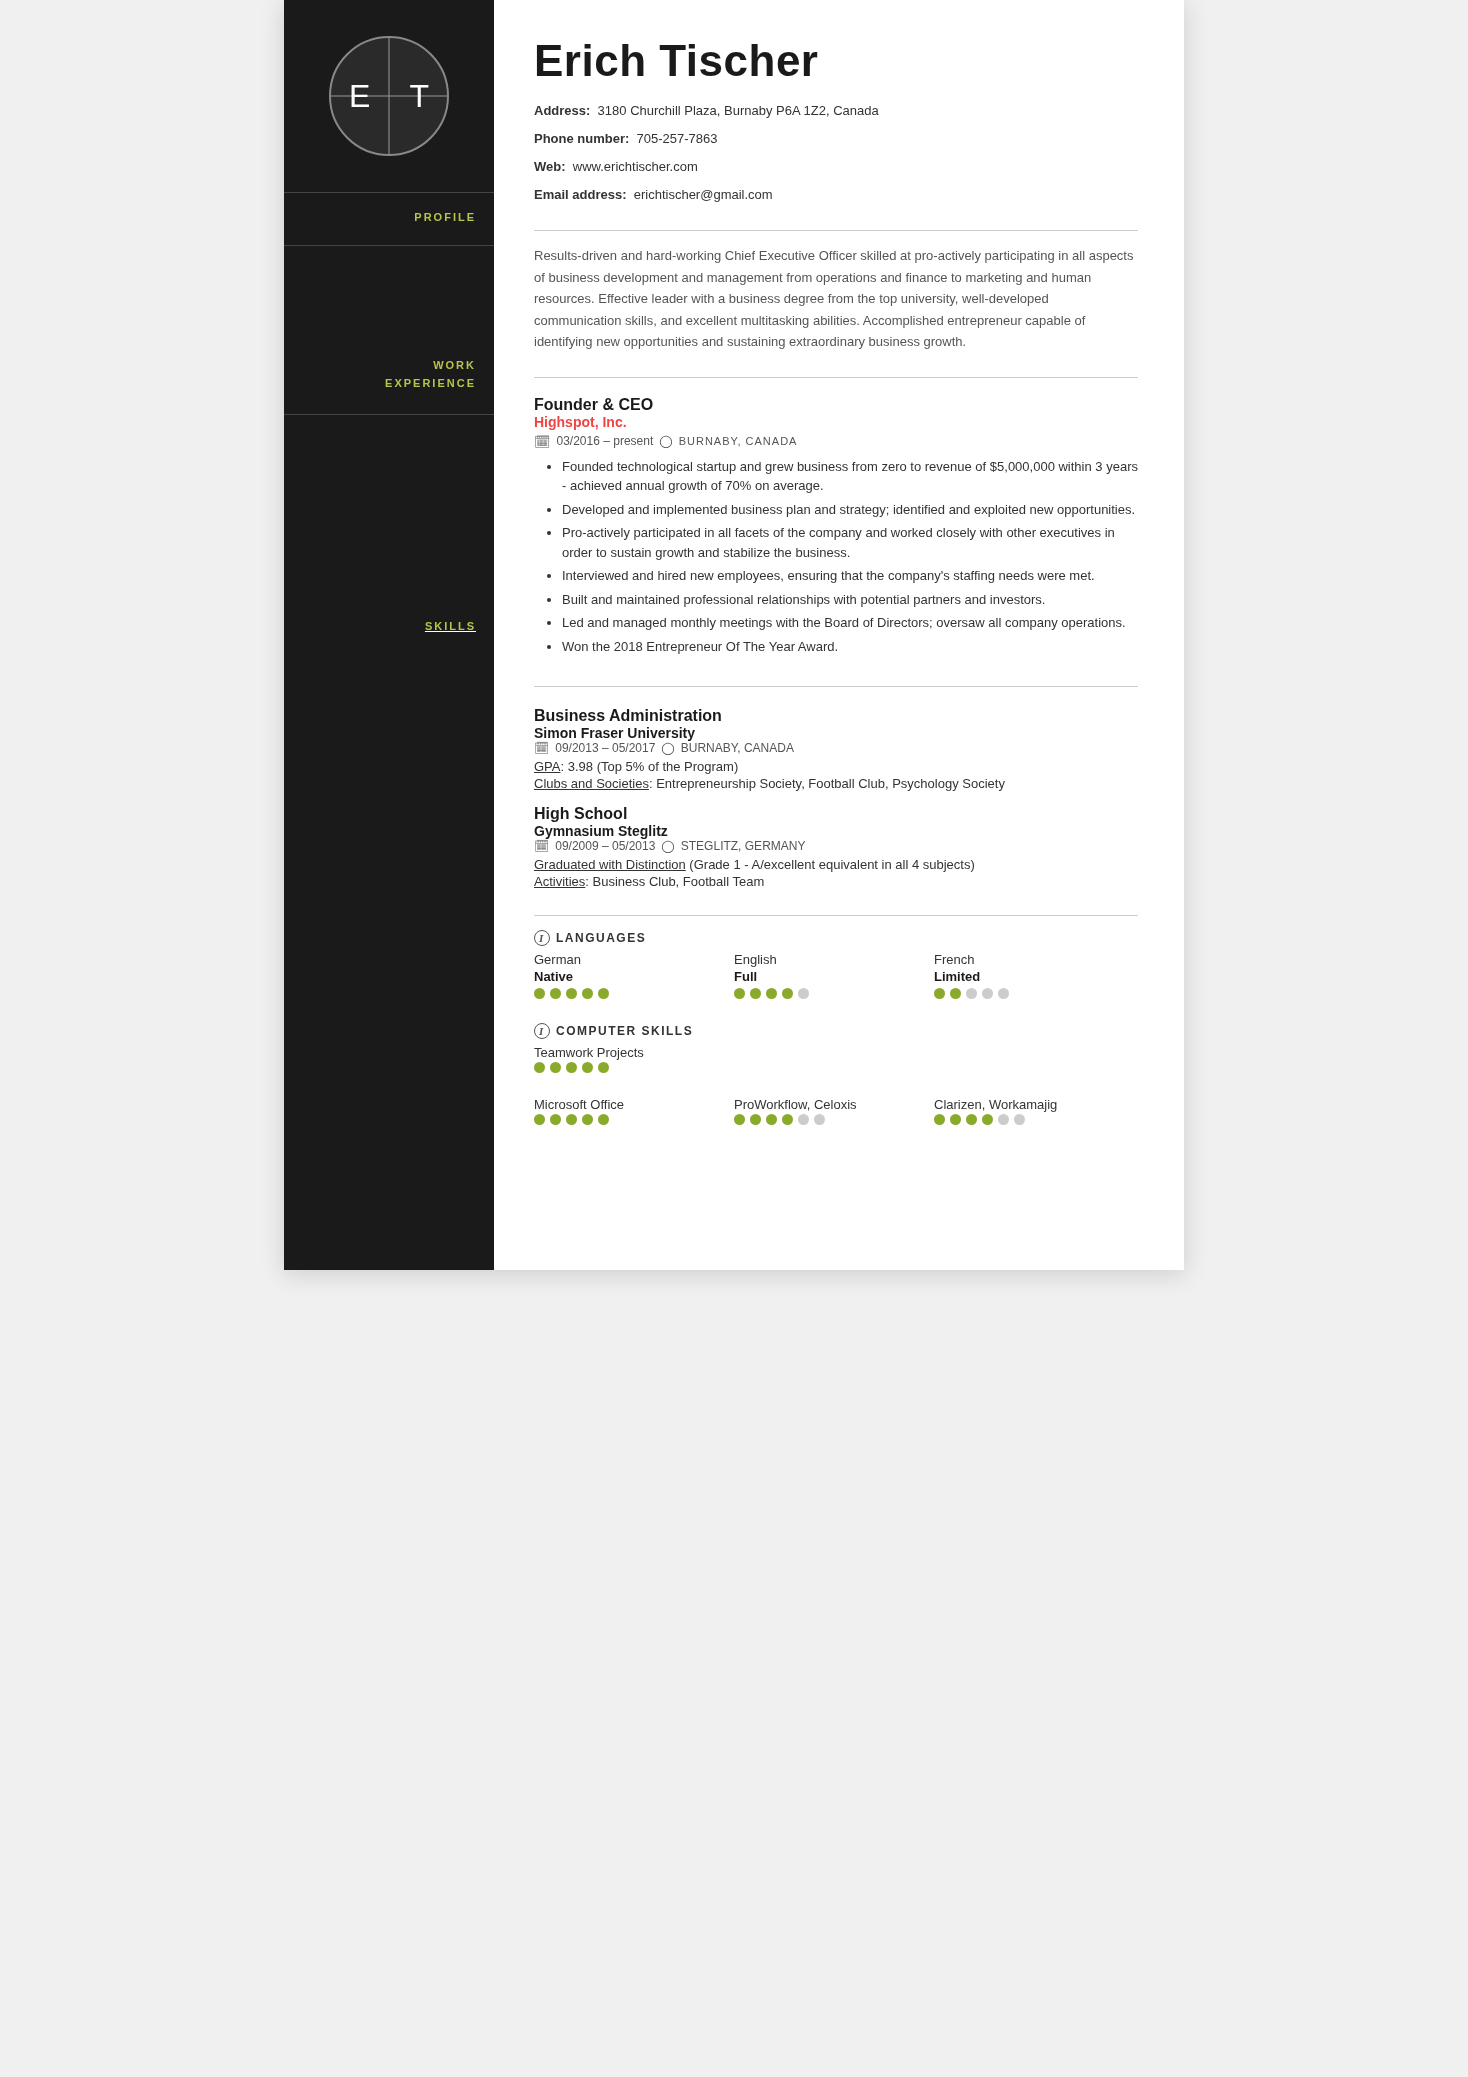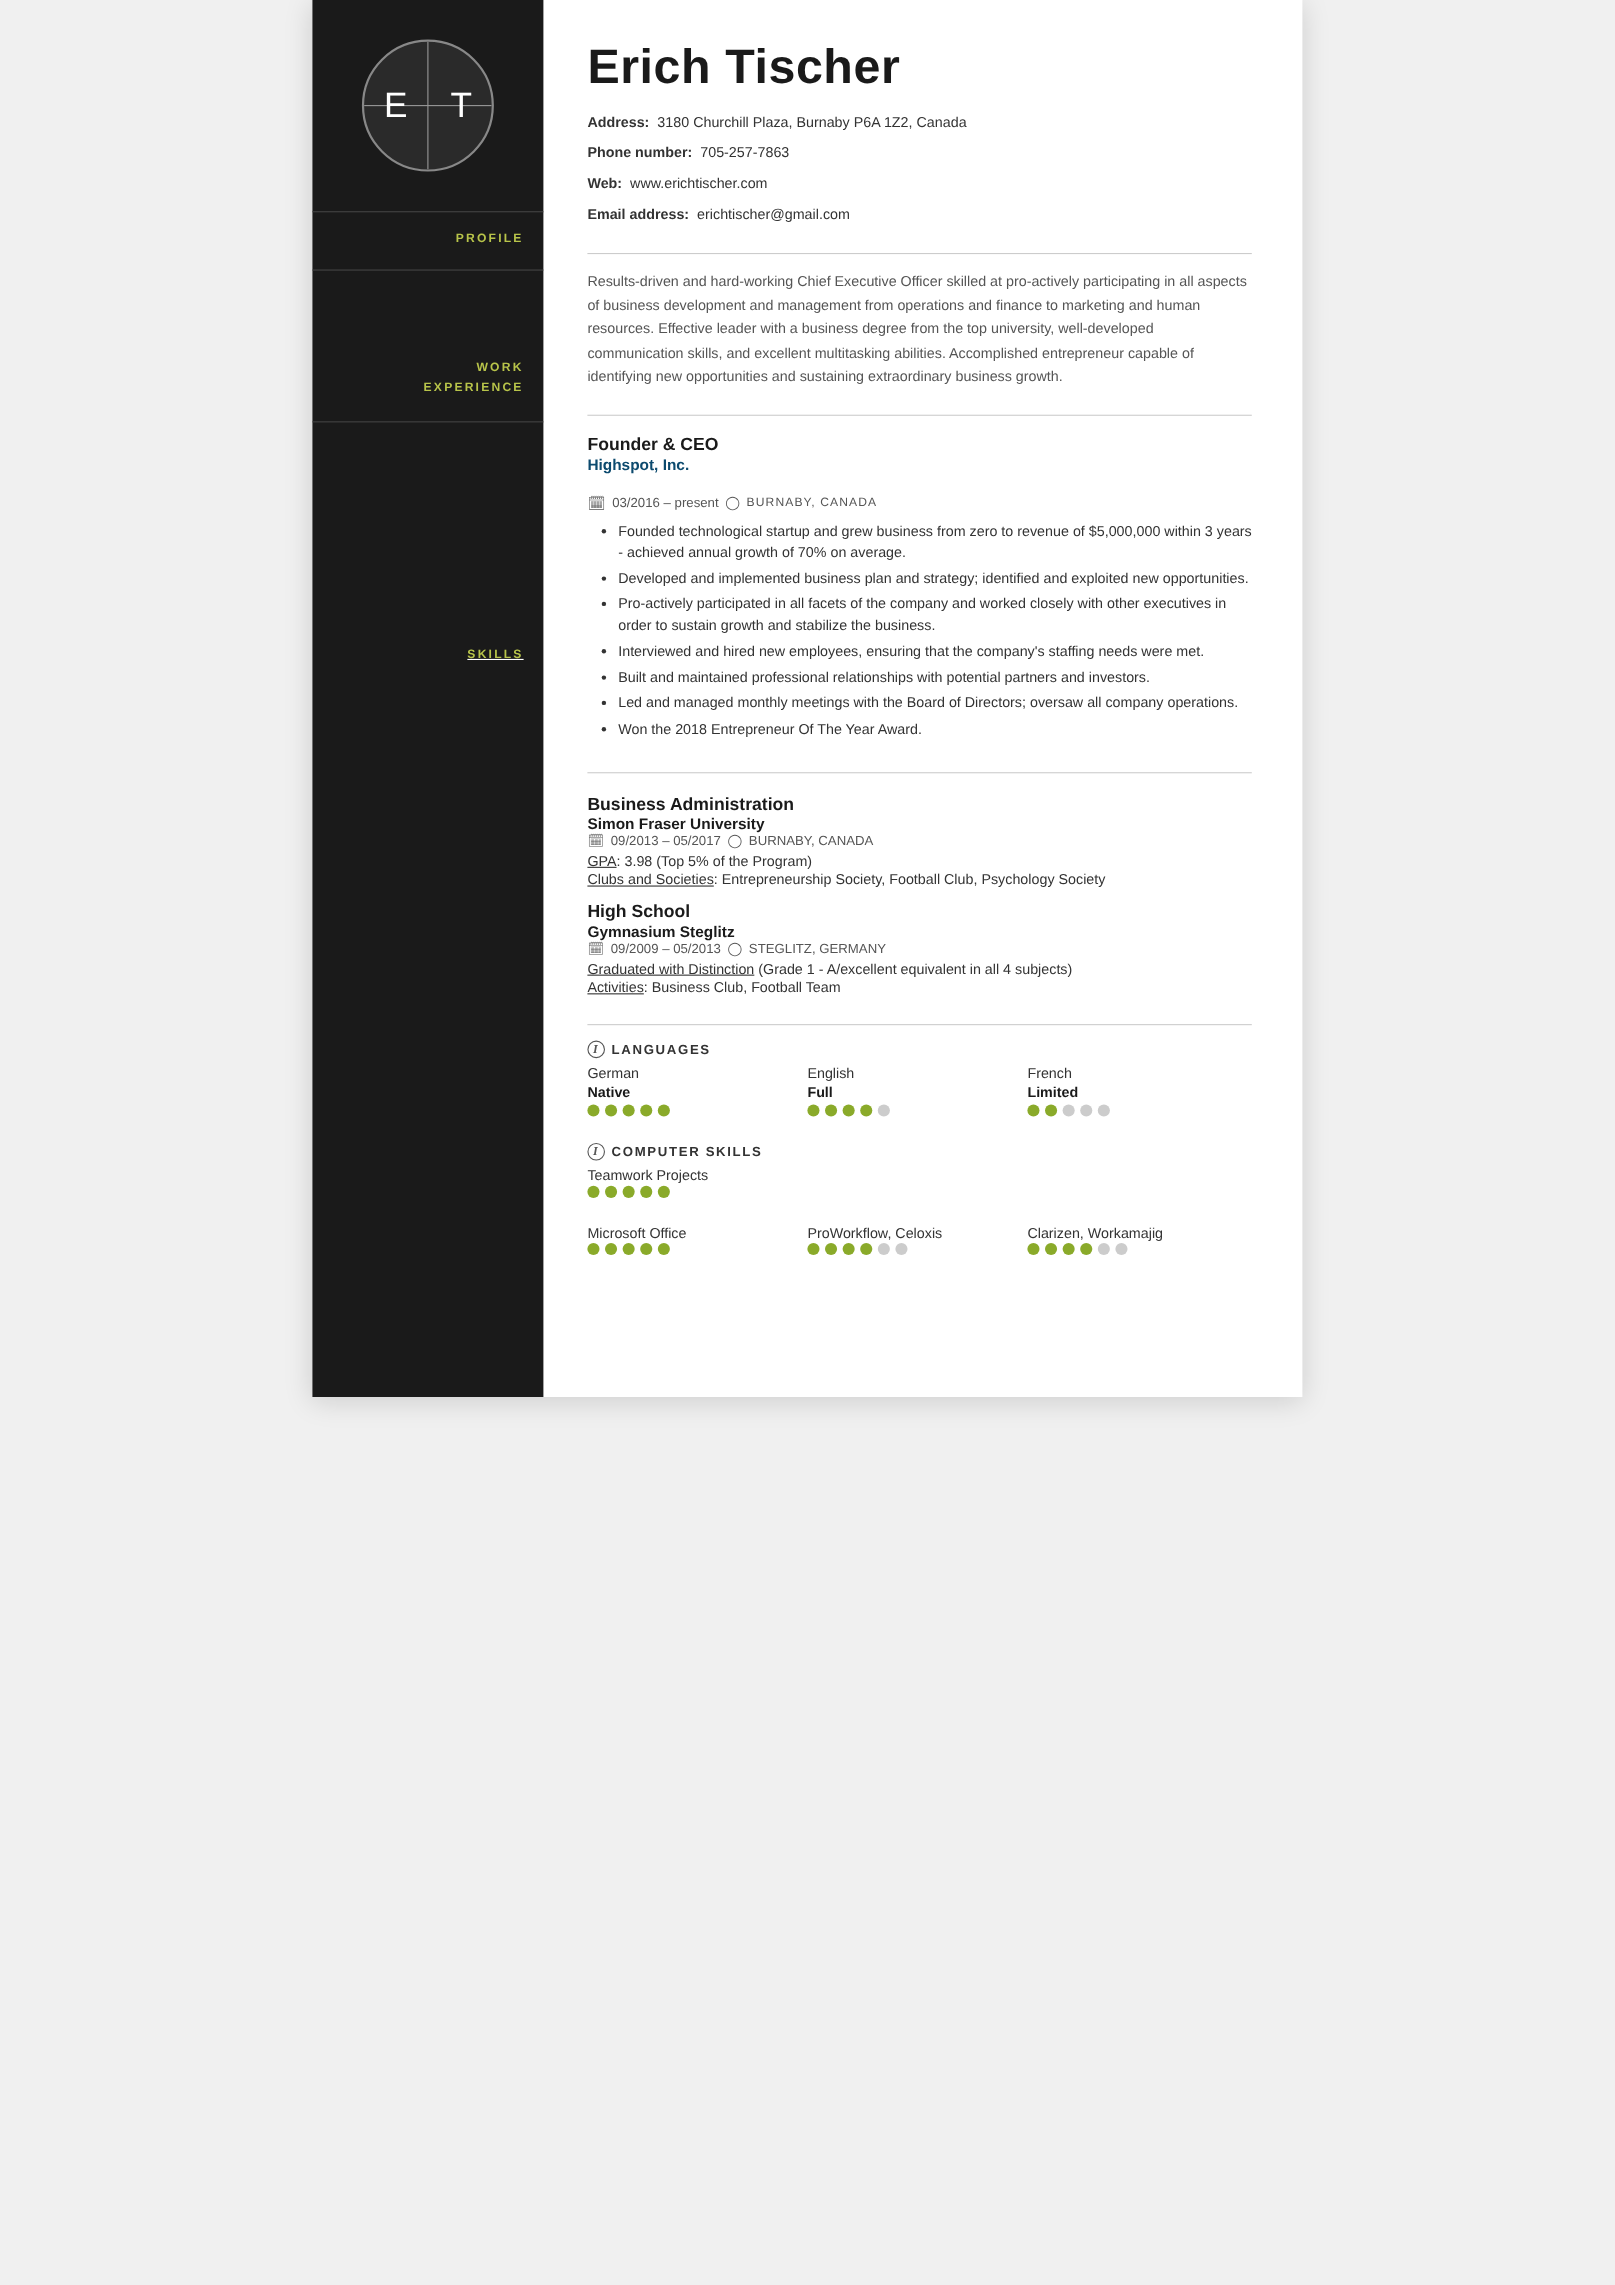--- a/index.html
+++ b/index.html
@@ -156,22 +156,22 @@
       font-family: Arial, sans-serif;
       font-size: 16px;
       font-weight: bold;
       color: #1a1a1a;
       margin-top: 4px;
     }
     .job-company {
       font-family: Arial, sans-serif;
       font-size: 14px;
       font-weight: bold;
-      color: #0c4a6e;
-      margin-bottom: 20px;
+      color: #ef4444;
+      margin-bottom: 4px;
     }
     .job-meta {
       font-family: Arial, sans-serif;
       font-size: 12px;
       color: #555;
       display: flex;
       align-items: center;
       gap: 6px;
       margin-bottom: 8px;
     }
@@ -310,21 +310,21 @@
           <span class="avatar-e">E</span>
           <span class="avatar-t">T</span>
         </div>
       </div>
     </div>
 
     <div class="sidebar-section">
       <span class="sidebar-section-label">PROFILE</span>
     </div>
 
-    <div class="sidebar-section" style="padding-top:80px;">
+    <div class="sidebar-section" style="padding-top:111px;">
       <span class="sidebar-section-label" style="text-align:right;line-height:1.6;">WORK<br>EXPERIENCE</span>
     </div>
 
 
     <div class="sidebar-section" style="padding-top:205px;text-decoration:underline;">
       <span class="sidebar-section-label">SKILLS</span>
     </div>
   </div>
 
   <div class="main">

